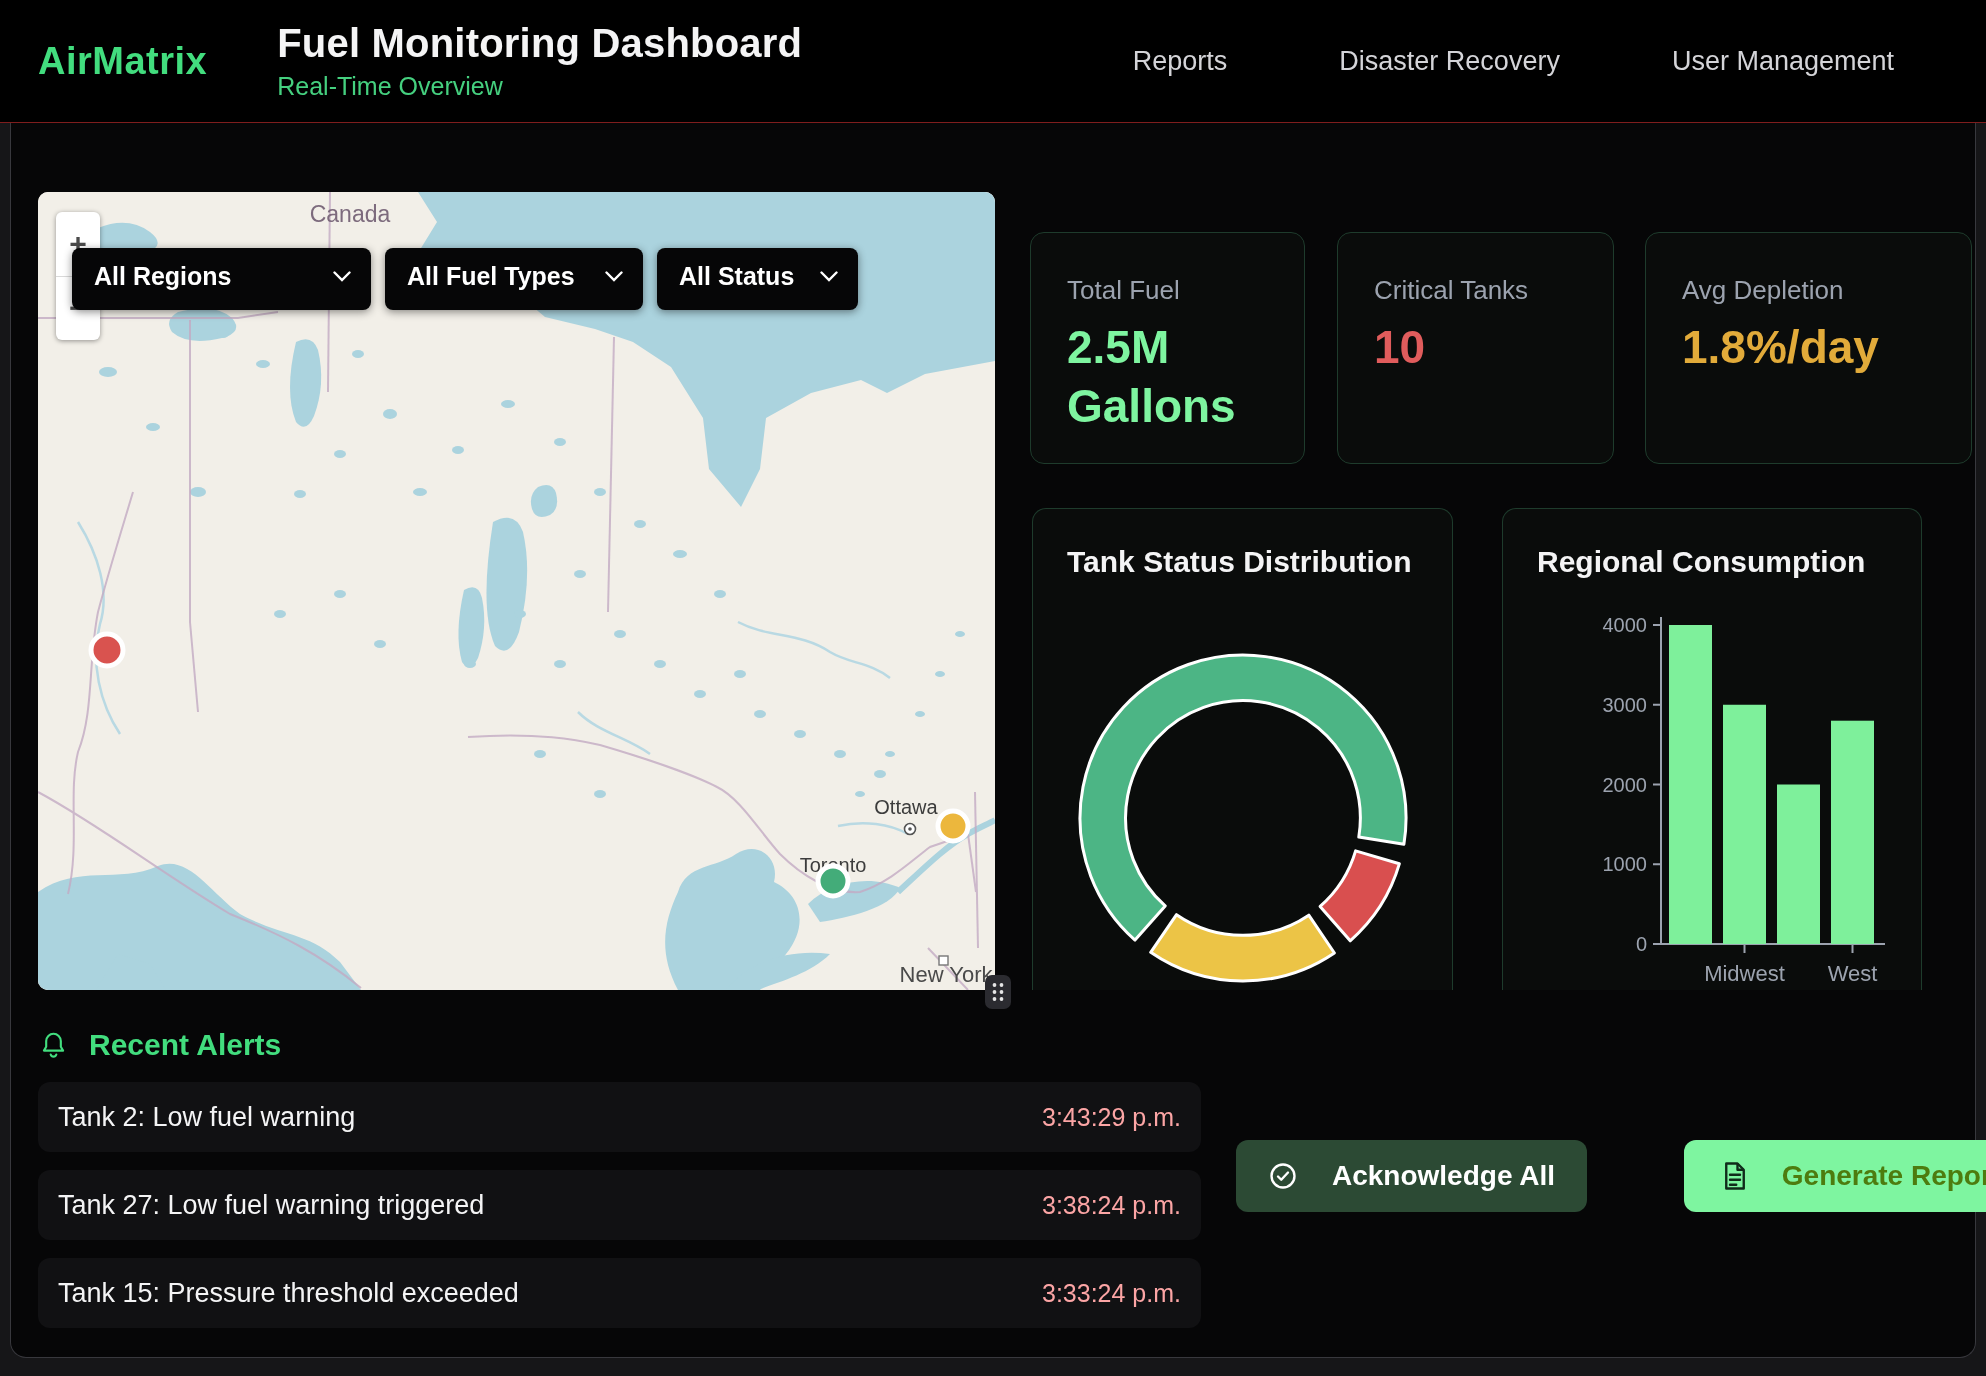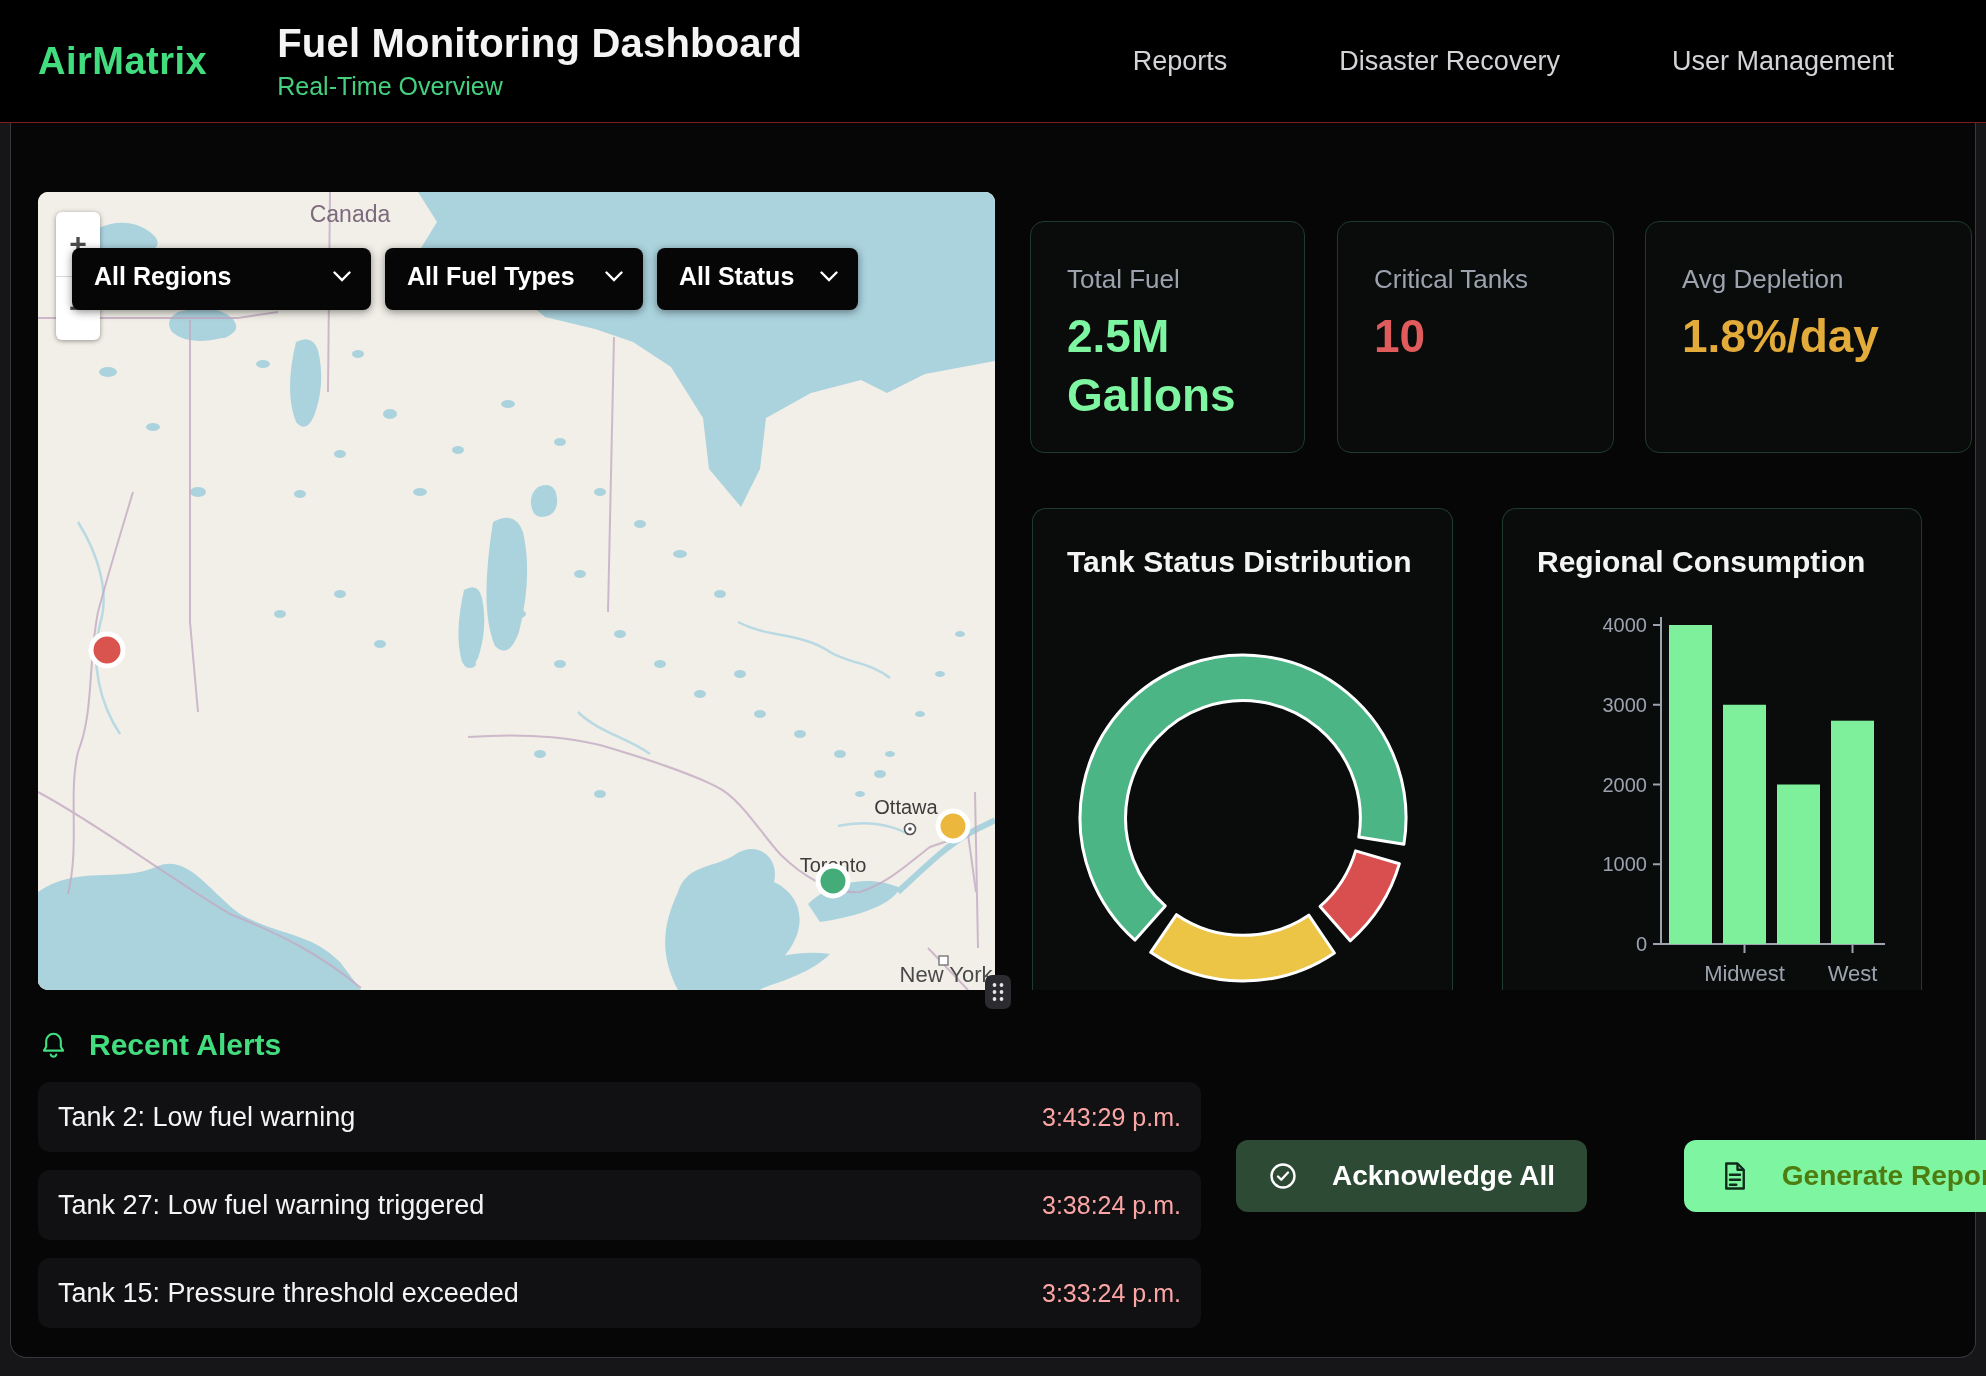--- a/index.html
+++ b/index.html
@@ -52,21 +52,21 @@
   .filter-fuel { width:258px; }
   .filter-status { width:201px; }
   .chev { margin-left:18px; flex:none; }
   .grip {
     position:absolute; left:985px; top:975px; width:26px; height:34px;
     background:#2b2b30; border-radius:7px; z-index:3; cursor:nwse-resize;
     display:flex; align-items:center; justify-content:center;
   }
   
   .stat-card {
-    position:absolute; top:221px; height:232px; background:#0a0c0b;
+    position:absolute; top:232px; height:232px; background:#0a0c0b;
     border:1px solid #1e3b2c; border-radius:14px; padding:42px 36px; z-index:2;
   }
   .stat-label { font-size:26px; color:#9ca3af; }
   .stat-value { font-size:46px; font-weight:bold; line-height:1.28; margin-top:12px; overflow-wrap:break-word; }
   .stat-1 { left:1030px; width:275px; }
   .stat-2 { left:1337px; width:277px; }
   .stat-3 { left:1645px; width:327px; }
   
   .chart-card {
     position:absolute; top:508px; height:482px; background:#0a0c0b;

